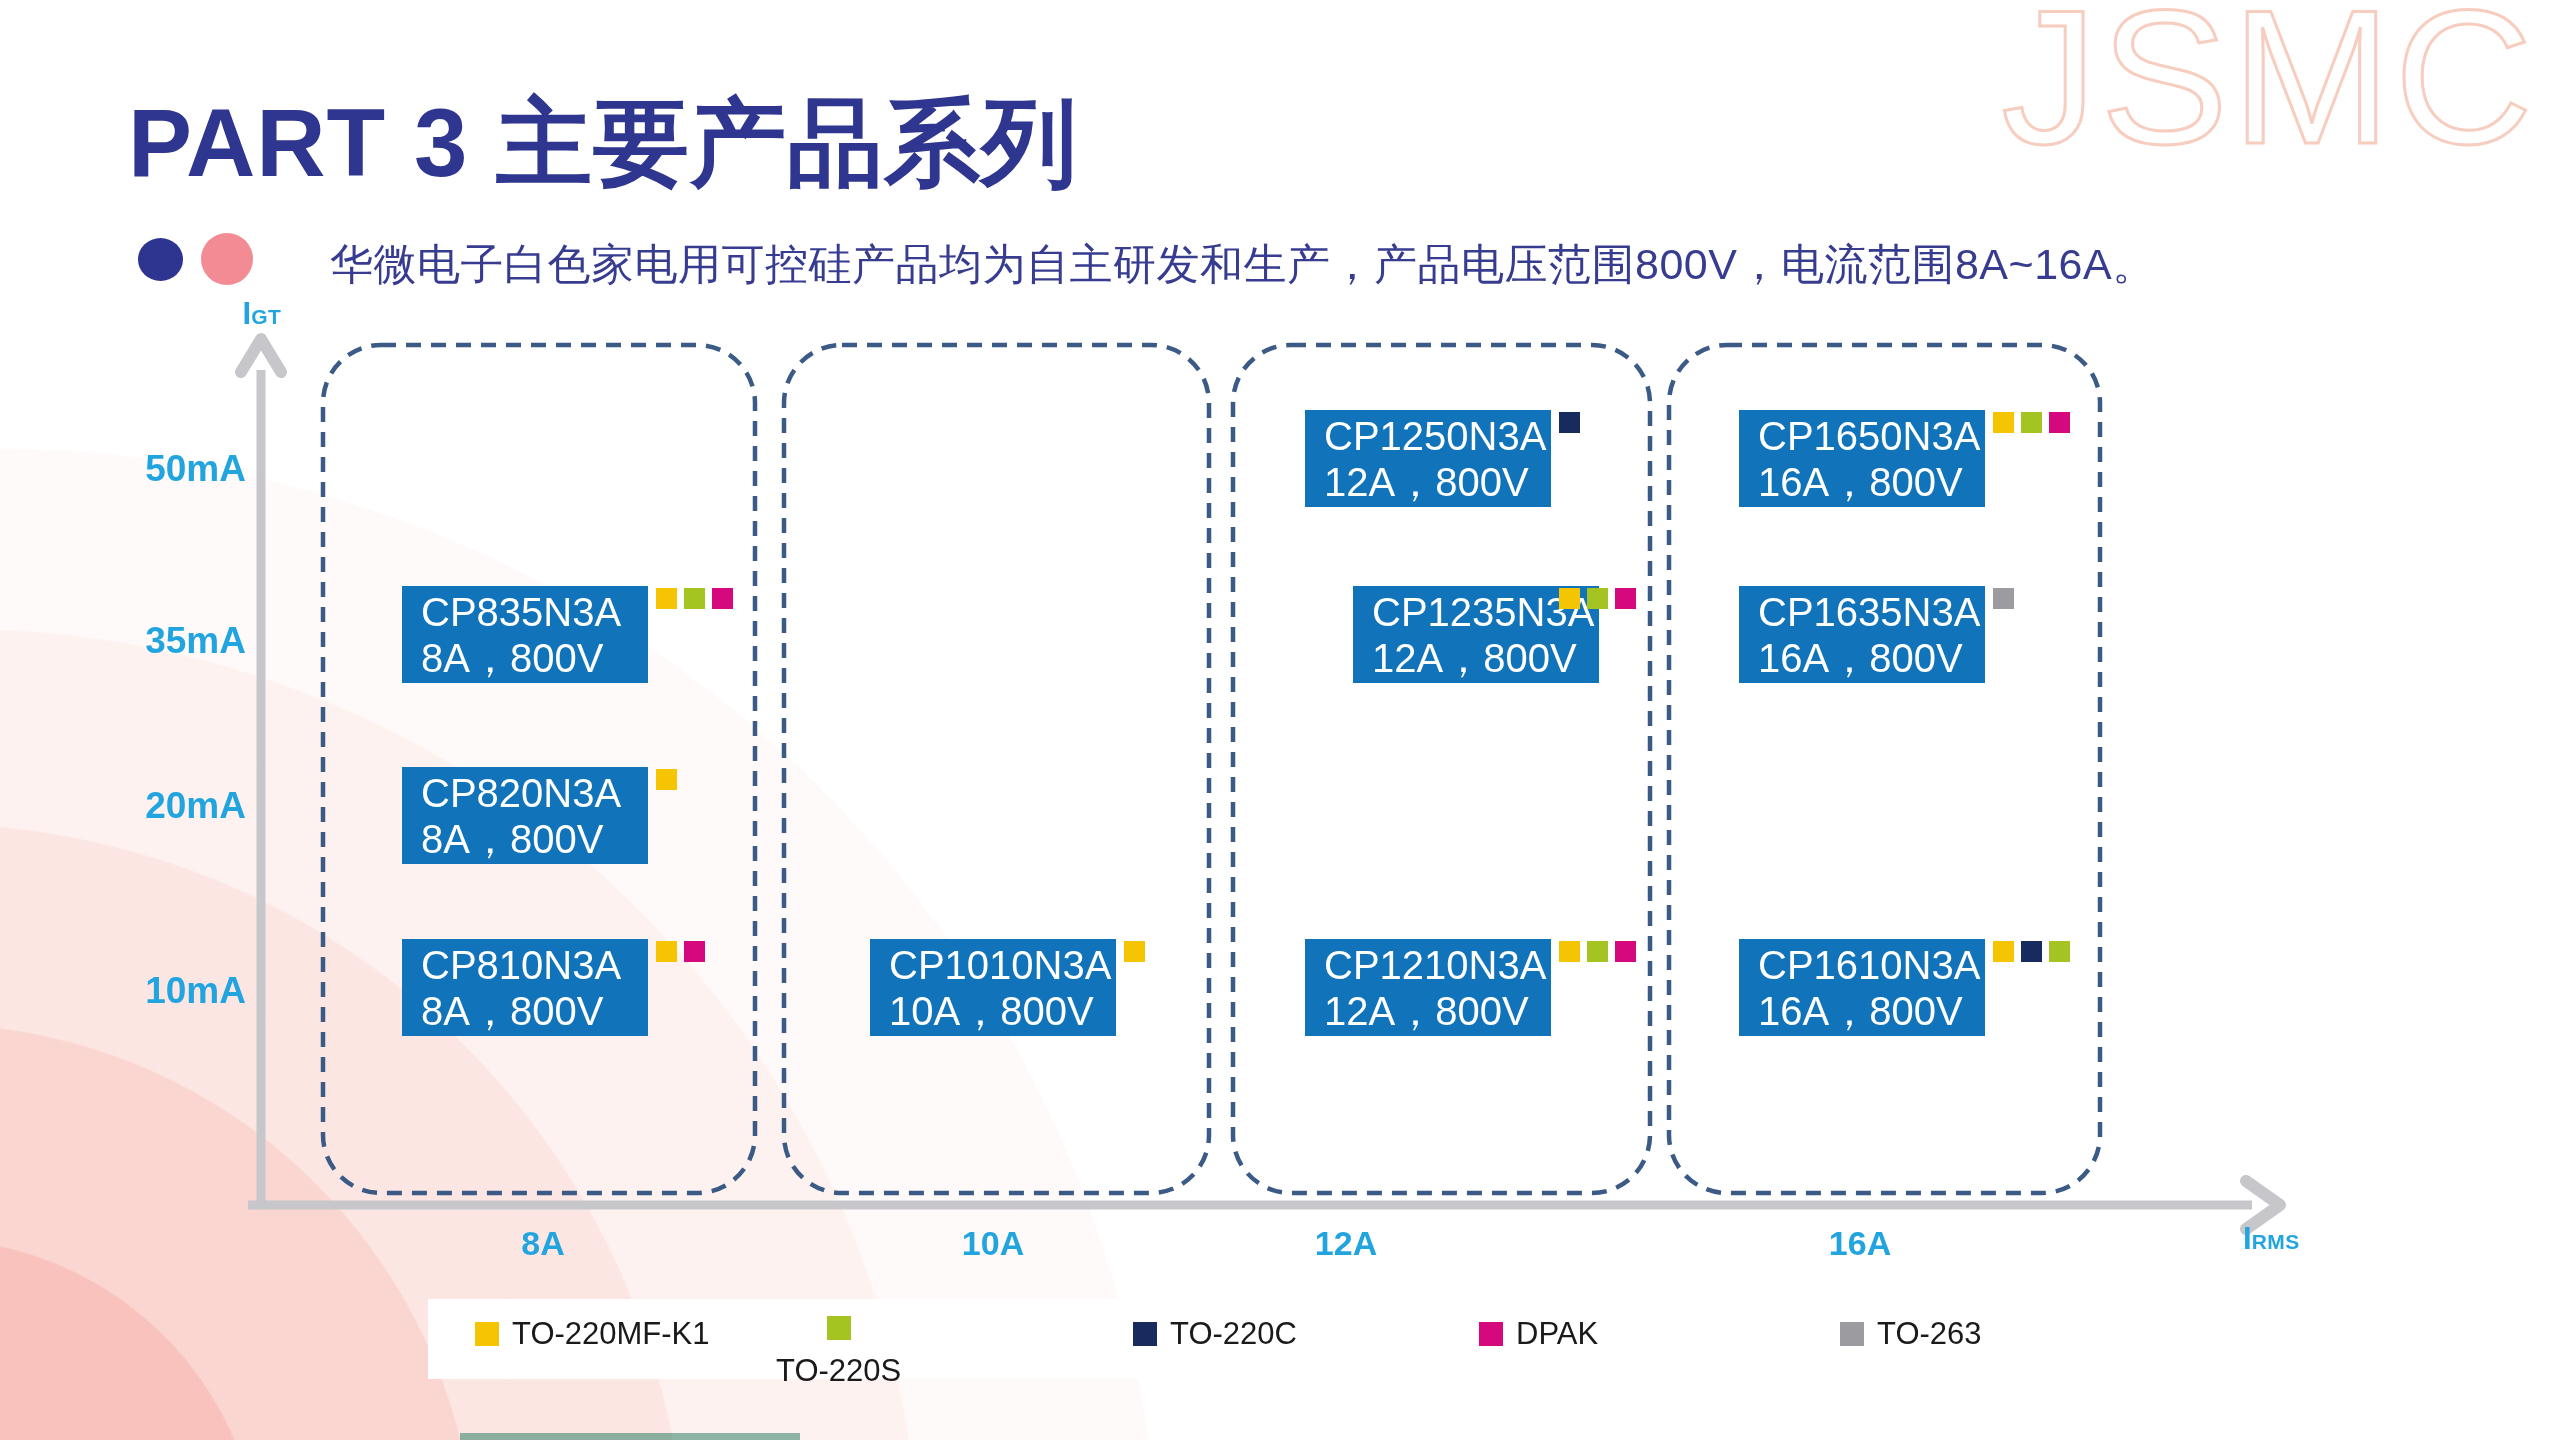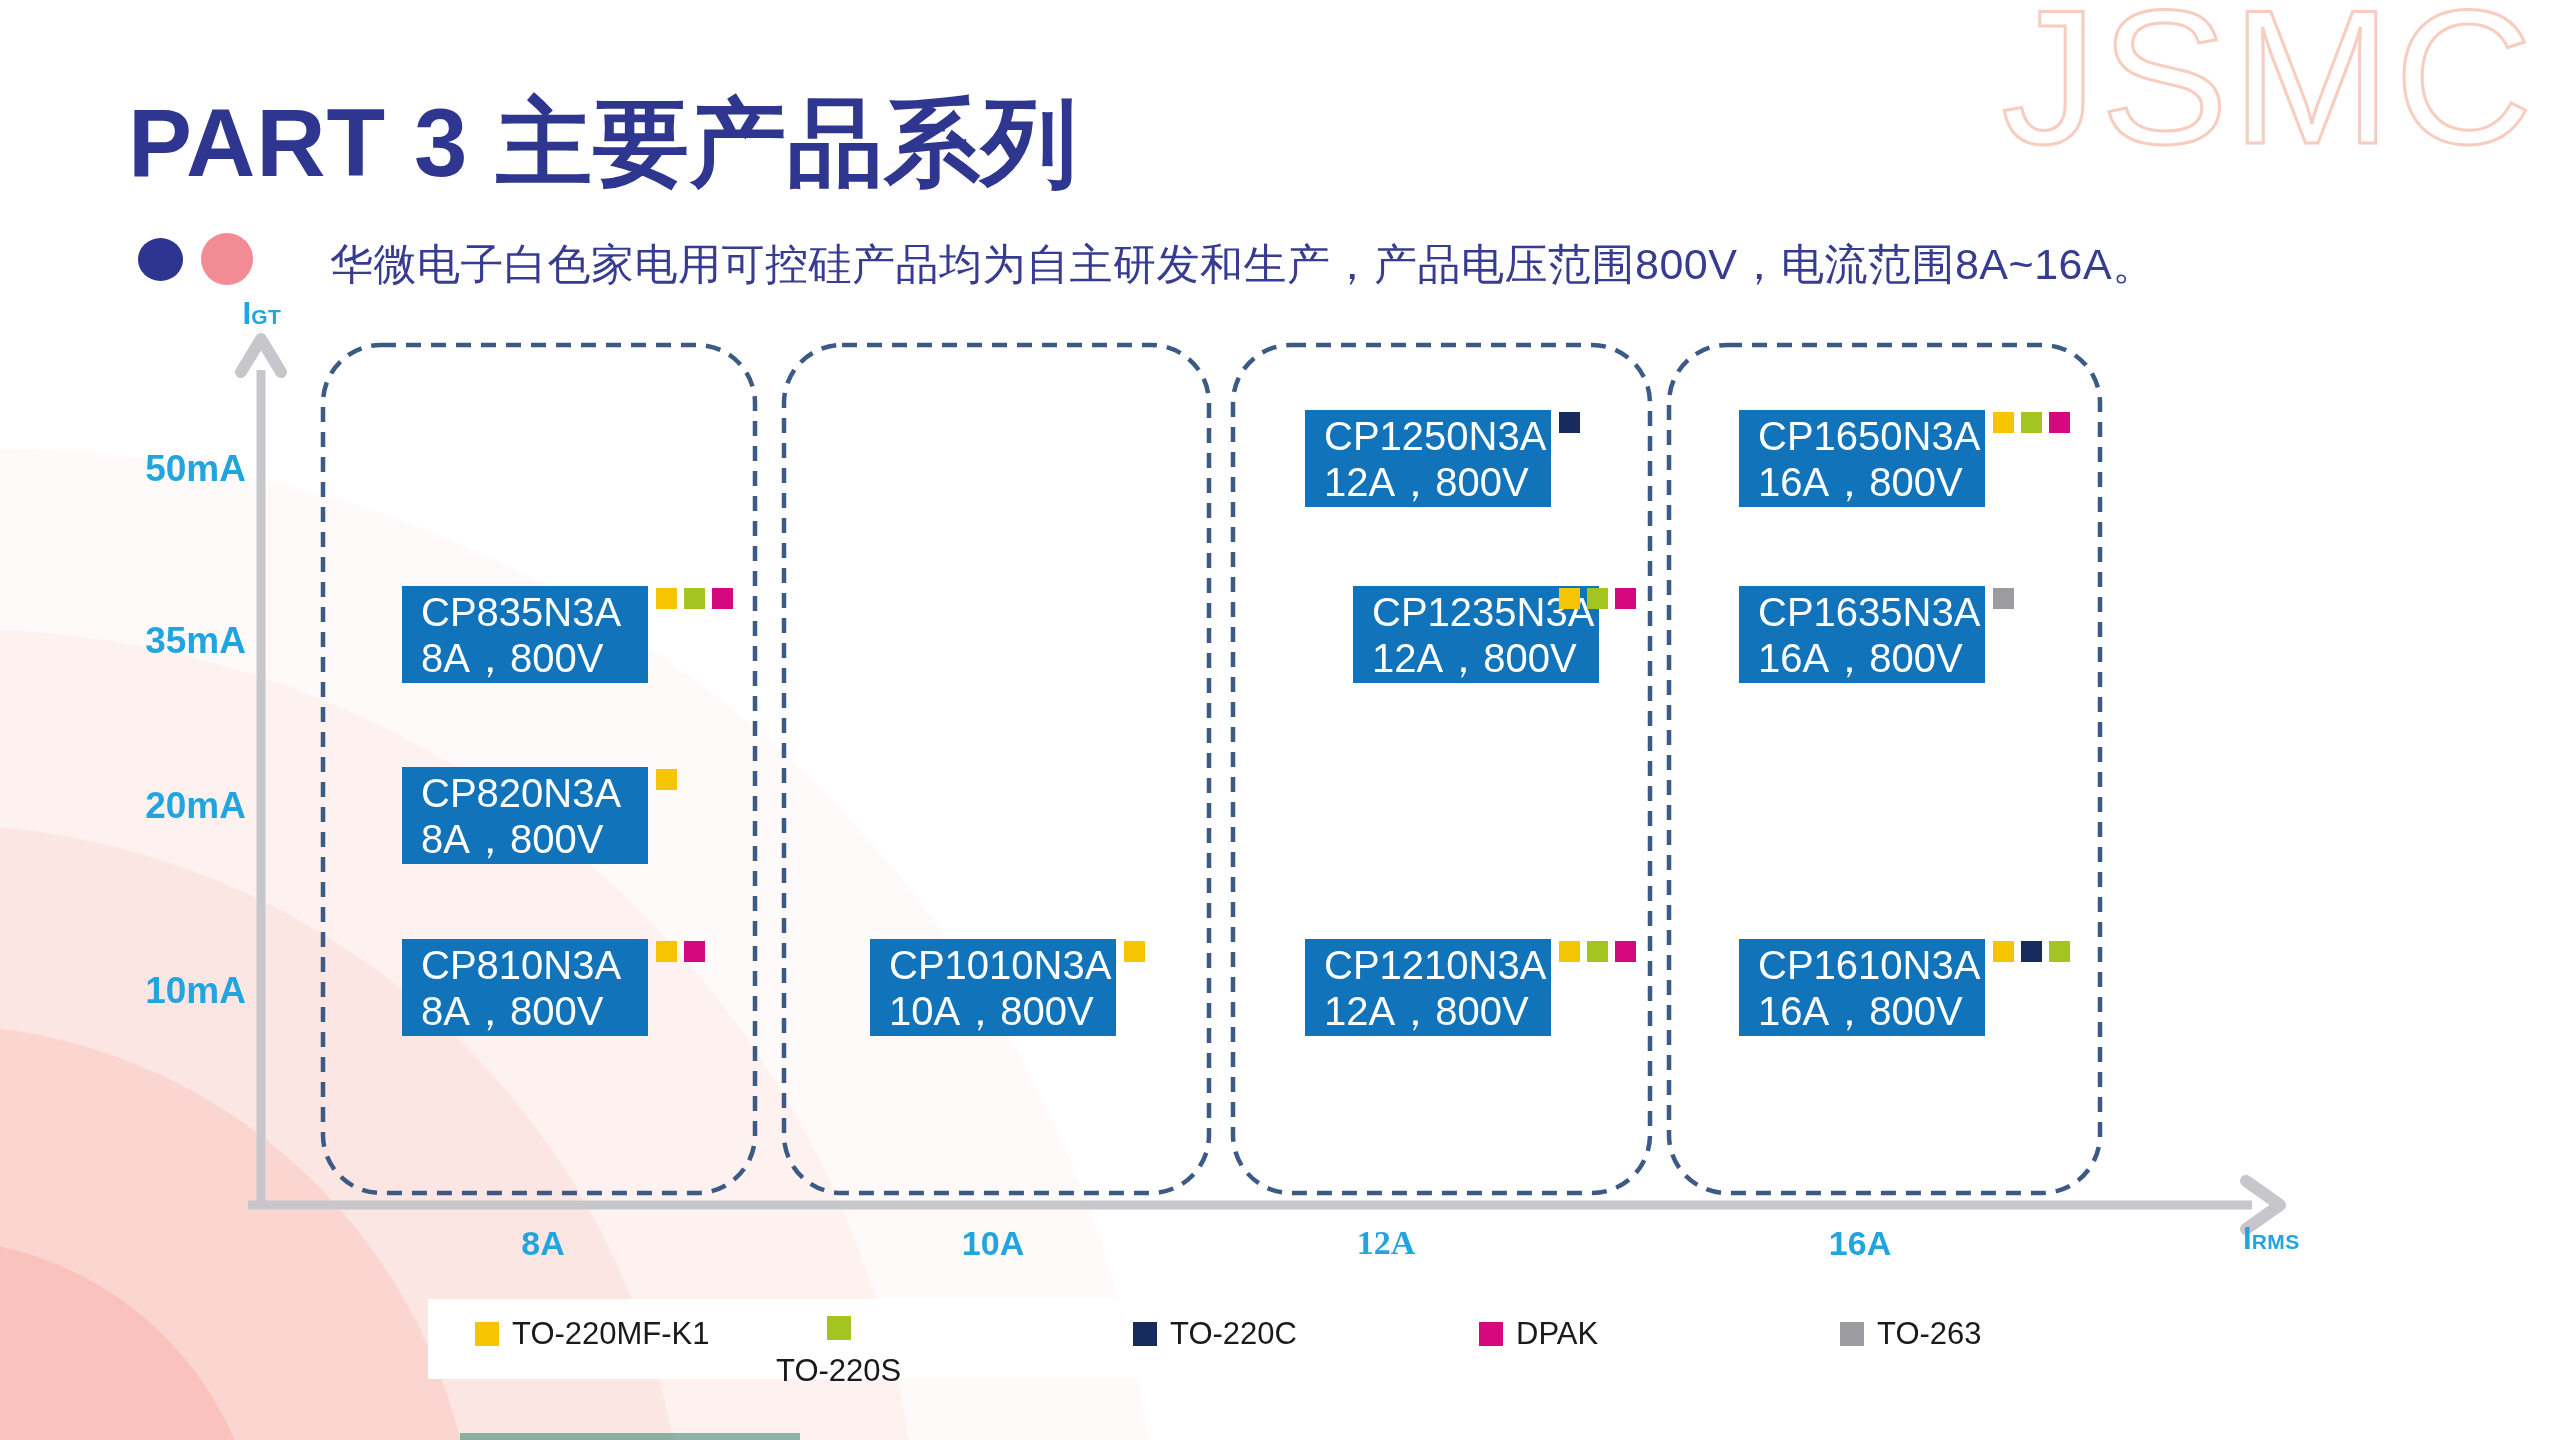--- a/index.html
+++ b/index.html
@@ -104,21 +104,21 @@
 
       <div id="yticks">
           <div class="y-tick" style="top: 448px;">50mA</div>
           <div class="y-tick" style="top: 620px;">35mA</div>
           <div class="y-tick" style="top: 785px;">20mA</div>
           <div class="y-tick" style="top: 970px;">10mA</div>
         </div>
       <div id="xticks">
           <div class="x-tick" style="left: 473px;">8A</div>
           <div class="x-tick" style="left: 923px;">10A</div>
-          <div class="x-tick" style="left: 1316px; font-family: Liberation Serif, serif;">12A</div>
+          <div class="x-tick" style="left: 1276px;">12A</div>
           <div class="x-tick" style="left: 1790px;">16A</div>
         </div>
       <div id="boxes">
           <div class="product-box" style="left: 402px; top: 586px;">
             <div>CP835N3A</div>
             <div>8A，800V</div>
           </div>
           <div class="pkg-strip" style="left: 656px; top: 588px;">
             <span class="pkg-sq" style="background: rgb(245, 196, 2);"></span>
             <span class="pkg-sq" style="background: rgb(164, 196, 33);"></span>

